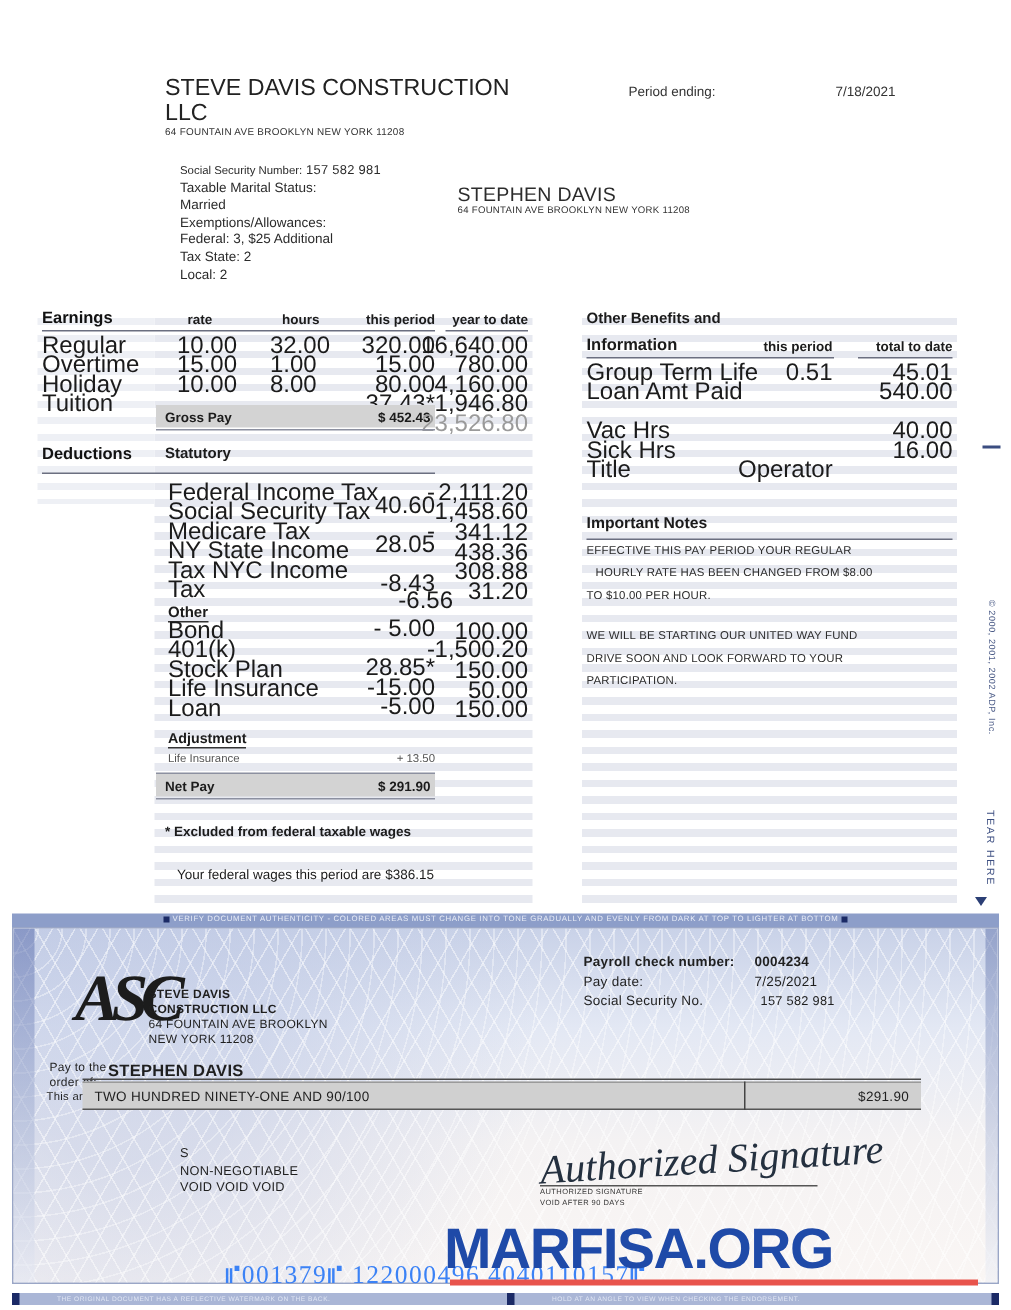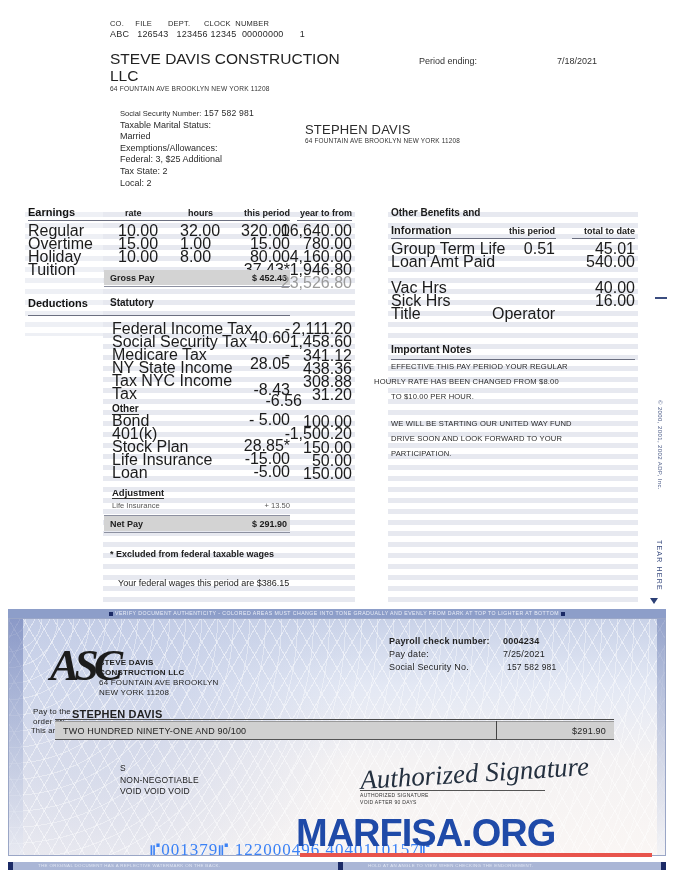--- a/index.html
+++ b/index.html
@@ -172,24 +172,20 @@
 </style>
 </head>
 <body>
 
 <div class="stub">
 
   <div class="striped stripe-left"></div>
   <div class="striped stripe-right"></div>
   <div class="striped stripe-lbl"></div>
 
-  <div class="stub-head">
-    <div class="co-row">CO.     FILE       DEPT.      CLOCK  NUMBER</div>
-    <div class="co-row vals">ABC   126543   123456 12345  00000000      1</div>
-  </div>
 
   <div class="company-name">STEVE DAVIS CONSTRUCTION LLC</div>
   <div class="company-addr">64 FOUNTAIN AVE BROOKLYN NEW YORK 11208</div>
 
   <div class="es-period">Period ending:</div>
   <div class="es-perioddate">7/18/2021</div>
 
   <div class="ssinfo">
     <div><span class="small">Social Security Number:</span>
          <span class="ssnum">157 582 981</span></div>
@@ -201,21 +197,21 @@
     <div>Local:    2</div>
   </div>
 
   <div class="emp-name">STEPHEN DAVIS</div>
   <div class="emp-addr">64 FOUNTAIN AVE BROOKLYN NEW YORK 11208</div>
 
   <div class="cell hdr-lbl" style="left:28px; top:206px;">Earnings</div>
   <div class="cell bold" style="left:125px; top:208px; font-size:9px;">rate</div>
   <div class="cell bold" style="left:188px; top:208px; font-size:9px;">hours</div>
   <div class="cell bold r" style="left:200px; top:208px; width:90px; font-size:9px;">this period</div>
-  <div class="cell bold r" style="left:255px; top:208px; width:97px; font-size:9px;">year to from</div>
+  <div class="cell bold r" style="left:255px; top:208px; width:97px; font-size:9px;">year to date</div>
   <div class="rule" style="left:28px; top:220px; width:262px;"></div>
   <div class="rule" style="left:297px; top:220px; width:55px;"></div>
 
   <div>
     <div class="cell" style="left:28px;  top:222px;">Regular</div>
     <div class="cell" style="left:118px; top:222px;">10.00</div>
     <div class="cell" style="left:180px; top:222px;">32.00</div>
     <div class="cell r" style="left:200px; top:222px; width:90px;">320.00</div>
     <div class="cell r" style="left:255px; top:222px; width:97px;">16,640.00</div>
 
@@ -330,21 +326,21 @@
     <div class="cell" style="left:391px; top:292px;">Sick Hrs</div>
     <div class="cell r" style="left:545px; top:292px; width:90px;">16.00</div>
 
     <div class="cell" style="left:391px; top:305px;">Title</div>
     <div class="cell" style="left:492px; top:305px;">Operator</div>
   </div>
 
   <div class="cell bold" style="left:391px; top:343px; font-size:10.5px;">Important Notes</div>
   <div class="rule" style="left:391px; top:359px; width:244px;"></div>
   <div class="note-line" style="left:391px; top:362px;">EFFECTIVE THIS PAY PERIOD YOUR REGULAR</div>
-  <div class="note-line" style="left:374px; top:377px;">HOURLY RATE HAS BEEN CHANGED FROM $8.00</div>
+  <div class="note-line" style="left:397px; top:377px;">HOURLY RATE HAS BEEN CHANGED FROM $8.00</div>
   <div class="note-line" style="left:391px; top:392px;">TO $10.00 PER HOUR.</div>
   <div class="note-line" style="left:391px; top:419px;">WE WILL BE STARTING OUR UNITED WAY FUND</div>
   <div class="note-line" style="left:391px; top:434px;">DRIVE SOON AND LOOK FORWARD TO YOUR</div>
   <div class="note-line" style="left:391px; top:449px;">PARTICIPATION.</div>
 
   <div class="dash" style="left:655px; top:297px;"></div>
   <div class="vert" style="left:663px; top:400px;">© 2000, 2001, 2002 ADP, Inc.</div>
   <div class="vert vert-tear" style="left:663px; top:540px;">TEAR HERE</div>
   <div class="tri-down" style="left:650px; top:598px;"></div>
 </div>

